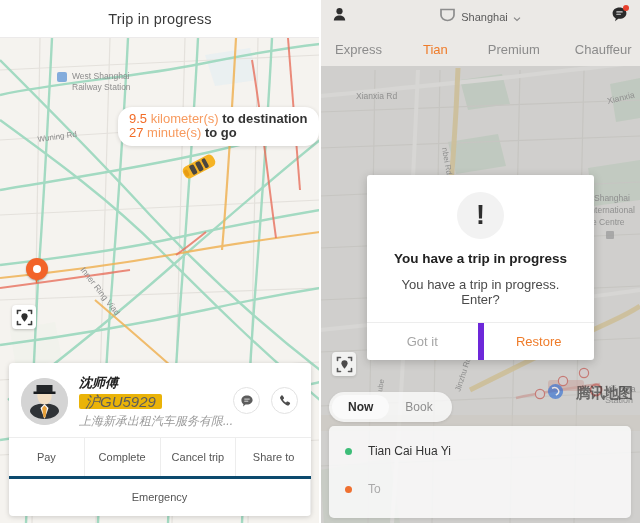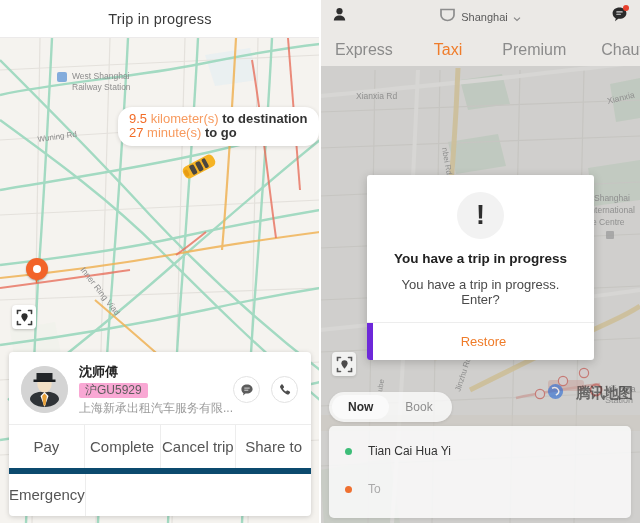--- a/index.html
+++ b/index.html
@@ -22,49 +22,49 @@
 
   .pin{position:absolute;left:26px;top:258px;width:22px;height:22px;border-radius:50% 50% 50% 50%;background:#f2642a;z-index:13;box-shadow:0 1px 2px rgba(0,0,0,.25);}
   .pin:after{content:"";position:absolute;left:7px;top:7px;width:8px;height:8px;border-radius:50%;background:#fff;}
   .pin:before{content:"";position:absolute;left:8px;top:17px;width:5px;height:9px;background:#f2642a;clip-path:polygon(50% 100%,0 0,100% 0);}
 
   .taxi{position:absolute;left:181px;top:158px;width:36px;height:17px;transform:rotate(-28deg);z-index:13;}
 
   .locate-btn{position:absolute;left:12px;top:305px;width:24px;height:24px;background:#fff;border-radius:4px;box-shadow:0 1px 3px rgba(0,0,0,.22);z-index:14;display:flex;align-items:center;justify-content:center;}
 
   .driver-card{position:absolute;left:9px;bottom:7px;width:302px;background:#fff;border-radius:4px;box-shadow:0 1px 5px rgba(0,0,0,.17);z-index:16;overflow:hidden;}
-  .driver-top{display:flex;align-items:center;padding:12px 12px 10px 12px;position:relative;}
+  .driver-top{display:flex;align-items:center;padding:12px 12px 10px 12px;position:relative;font-style:italic;}
   .avatar{width:47px;height:47px;border-radius:50%;background:#d8d8d8;overflow:hidden;position:relative;flex:0 0 auto;}
   .d-info{margin-left:11px;flex:1 1 auto;min-width:0;}
   .d-name{font-size:13px;color:#222;font-weight:bold;line-height:16px;}
-  .d-plate{display:inline-block;margin-top:3px;background:#f9a8d4;color:#5d5d5d;font-size:12px;line-height:13px;padding:1px 6px;border-radius:2px;}
+  .d-plate{display:inline-block;margin-top:3px;background:#eab308;color:#5d5d5d;font-size:15px;line-height:13px;padding:1px 6px;border-radius:2px;}
   .d-company{margin-top:4px;font-size:12px;color:#9a9a9a;line-height:12px;white-space:nowrap;overflow:hidden;text-overflow:ellipsis;max-width:165px;}
   .d-actions{display:flex;gap:11px;align-items:center;position:absolute;right:13px;top:24px;}
   .circ-btn{width:25px;height:25px;border-radius:50%;border:1px solid #e2e2e2;display:flex;align-items:center;justify-content:center;background:#fff;}
   .act-grid{display:flex;border-top:1px solid #ededed;}
-  .act-cell{flex:1 1 25%;text-align:center;font-size:15px;color:#555;padding:13px 0 13px 0;border-right:1px solid #ededed;}
+  .act-cell{flex:1 1 25%;text-align:center;font-size:11px;color:#555;padding:13px 0 13px 0;border-right:1px solid #ededed;}
   .act-cell:last-child{border-right:none;}
-  .act-grid2{display:flex;border-top:6px solid #0c4a6e;}
+  .act-grid2{display:flex;border-top:3px solid #0c4a6e;flex-direction:column;}
   .act-grid2 .act-cell{padding:12px 0 13px 0;}
   .act-blank{flex:1 1 75%;}
 
   
   .right{position:relative;width:320px;height:523px;overflow:hidden;background:#e8e6e2;}
   .r-map{position:absolute;inset:0;background:#c2410c;text-align:center;}
   .dimmer{position:absolute;inset:0;background:rgba(150,150,150,.32);z-index:8;}
 
   .r-header{position:absolute;top:0;left:0;width:320px;height:33px;background:#ebe9e6;display:flex;align-items:center;z-index:12;}
   .person-icon{margin-left:12px;}
   .r-city{position:absolute;left:0;right:0;margin:0 auto;display:flex;align-items:center;justify-content:center;gap:5px;}
   .r-city-txt{font-size:11px;color:#5a5a5a;}
   .r-msg{position:absolute;right:12px;top:6px;}
   .badge{position:absolute;right:-1px;top:-1px;width:6px;height:6px;background:#e8412e;border-radius:50%;}
 
   .r-tabs{position:absolute;top:33px;left:0;width:320px;height:33px;background:#ebe9e6;display:flex;align-items:center;z-index:12;}
-  .r-tab{font-size:16px;color:#8b8b8b;padding:0 0;}
+  .r-tab{font-size:13px;color:#8b8b8b;padding:0 0;}
   .r-tab.active{color:#ef7c2a;}
   .dots{font-size:13px;color:#9a9a9a;letter-spacing:1px;}
 
   .r-locate{position:absolute;left:12px;top:352px;width:24px;height:24px;background:#fafafa;border-radius:4px;box-shadow:0 1px 3px rgba(0,0,0,.16);z-index:10;display:flex;align-items:center;justify-content:center;opacity:.82;}
 
   .mode-toggle{position:absolute;left:9px;top:392px;z-index:11;background:rgba(252,252,252,.78);border-radius:15px;display:flex;padding:3px;box-shadow:0 1px 3px rgba(0,0,0,.1);}
   .mode-item{font-size:12px;padding:5px 16px;border-radius:13px;color:#8e8e8e;}
   .mode-item.active{background:#fafafa;color:#2d2d2d;font-weight:bold;}
 
   .addr-card{position:absolute;left:9px;right:9px;top:426px;background:rgba(250,250,250,.86);border-radius:5px;z-index:11;box-shadow:0 1px 4px rgba(0,0,0,.09);padding:6px 0 10px 0;}
@@ -338,21 +338,21 @@
               <path d="M5.8 5.9 h5.4"></path>
               <path d="M5.8 8.3 h3.6"></path>
             </g>
         </svg>
         <span class="badge"></span>
       </div>
     </div>
 
     <div class="r-tabs">
       <div class="r-tab" style="margin-left:15px;">Express</div>
-      <div class="r-tab active" style="margin-left:41px;">Taxi</div>
+      <div class="r-tab active" style="margin-left:41px;">Tian</div>
       <div class="r-tab" style="margin-left:40px;">Premium</div>
       <div class="r-tab" style="margin-left:35px;">Chauffeur</div>
       <div class="dots" style="margin-left:22px;">···</div>
     </div>
 
     <div class="r-locate">
       <svg width="17" height="17" viewBox="0 0 17 17">
         <g stroke="#3c3c3c" stroke-width="1.6" fill="none" stroke-linecap="round">
           <path d="M1.5 4.5 V1.5 H4.5"></path>
             <path d="M12.5 1.5 H15.5 V4.5"></path>
@@ -391,17 +391,18 @@
 
     <div class="dialog">
       <div class="dlg-body">
         <div class="dlg-icon">
           <span class="dlg-excl">!</span>
         </div>
         <div class="dlg-title">You have a trip in progress</div>
         <div class="dlg-sub">You have a trip in progress. Enter?</div>
       </div>
       <div class="dlg-actions">
+        <div class="dlg-btn">Got it</div>
         <div class="dlg-btn primary">Restore</div>
       </div>
     </div>
   </div>
 </div>
 
 </body></html>

